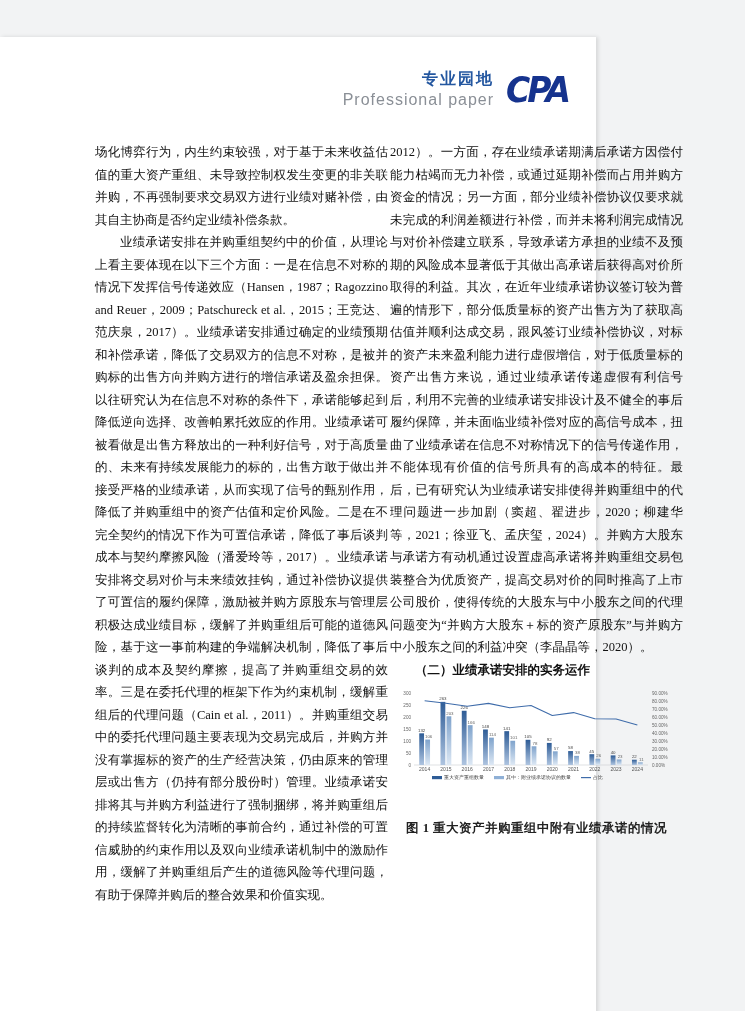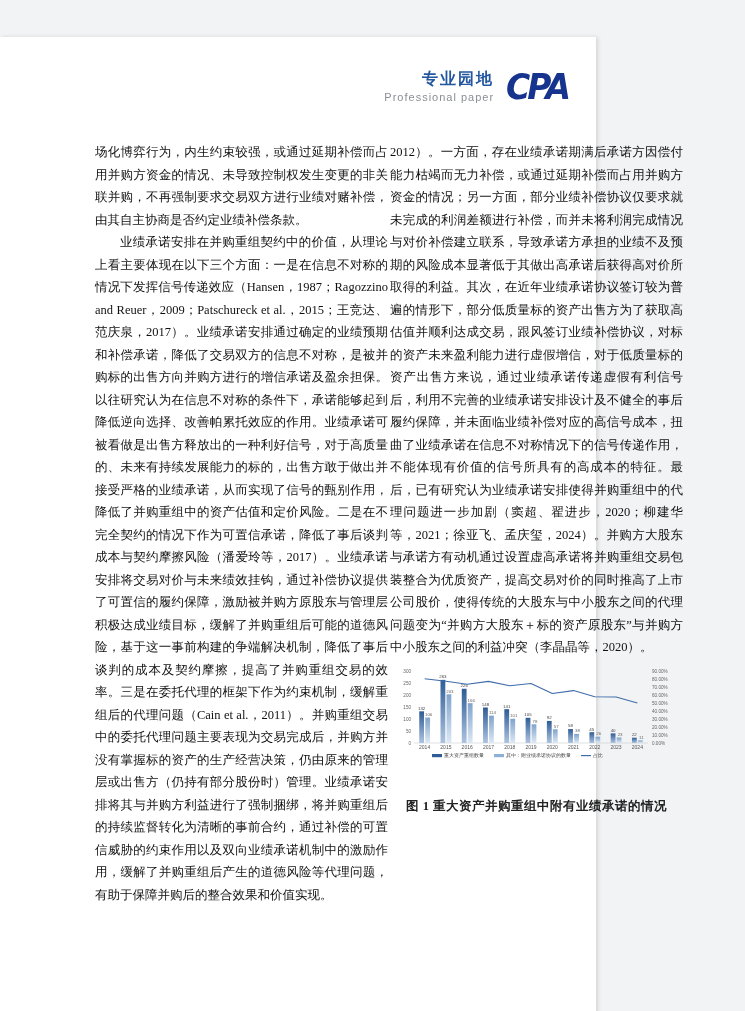--- a/index.html
+++ b/index.html
@@ -9,21 +9,21 @@
     font-family:"Liberation Serif", serif;
   }
   .page{
     position:absolute;left:0;top:0;width:596px;height:1011px;
     background:#ffffff;box-shadow:2px 0 4px rgba(0,0,0,.12);margin-top:37px;
   }
   
   .hdr{position:absolute;top:32px;right:28px;display:flex;align-items:center;gap:12px;}
   .hdr-text{text-align:right;font-family:"Liberation Sans", sans-serif;}
   .hdr-cn{font-size:16px;font-weight:bold;color:#2457a0;letter-spacing:2px;}
-  .hdr-en{font-size:11px;color:#8a8f96;letter-spacing:1px;margin-top:1px;}
+  .hdr-en{font-size:16px;color:#8a8f96;letter-spacing:1px;margin-top:1px;}
   .logo{
     font-family:"DejaVu Sans", sans-serif;font-weight:900;font-style:italic;
     font-size:33px;color:#16338e;letter-spacing:-3px;line-height:1;
     transform:scaleY(1.05);
   }
   
   .col{
     position:absolute;top:104px;width:293px;
     font-size:12.5px;line-height:22.5px;color:#111;
     text-align:justify;text-justify:inter-ideograph;
@@ -53,27 +53,28 @@
 
   <div class="hdr">
     <div class="hdr-text">
       <div class="hdr-cn">专业园地</div>
       <div class="hdr-en">Professional paper</div>
     </div>
     <div class="logo">CPA</div>
   </div>
 
   <div class="col" id="col-left">
-      <p class="para">场化博弈行为，内生约束较强，或通过延期补偿而占用并购方资金的情况、未导致控制权发生变更的非关联并购，不再强制要求交易双方进行业绩对赌补偿，由其自主协商是否约定业绩补偿条款。</p>
+      <p class="para">场化博弈行为，内生约束较强，对于基于未来收益估值的重大资产重组、未导致控制权发生变更的非关联并购，不再强制要求交易双方进行业绩对赌补偿，由其自主协商是否约定业绩补偿条款。</p>
       <p class="para ind">业绩承诺安排在并购重组契约中的价值，从理论上看主要体现在以下三个方面：一是在信息不对称的情况下发挥信号传递效应（Hansen，1987；Ragozzino and Reuer，2009；Patschureck et al.，2015；王竞达、范庆泉，2017）。业绩承诺安排通过确定的业绩预期和补偿承诺，降低了交易双方的信息不对称，是被并购标的出售方向并购方进行的增信承诺及盈余担保。以往研究认为在信息不对称的条件下，承诺能够起到降低逆向选择、改善帕累托效应的作用。业绩承诺可被看做是出售方释放出的一种利好信号，对于高质量的、未来有持续发展能力的标的，出售方敢于做出并接受严格的业绩承诺，从而实现了信号的甄别作用，降低了并购重组中的资产估值和定价风险。二是在不完全契约的情况下作为可置信承诺，降低了事后谈判成本与契约摩擦风险（潘爱玲等，2017）。业绩承诺安排将交易对价与未来绩效挂钩，通过补偿协议提供了可置信的履约保障，激励被并购方原股东与管理层积极达成业绩目标，缓解了并购重组后可能的道德风险，基于这一事前构建的争端解决机制，降低了事后谈判的成本及契约摩擦，提高了并购重组交易的效率。三是在委托代理的框架下作为约束机制，缓解重组后的代理问题（Cain et al.，2011）。并购重组交易中的委托代理问题主要表现为交易完成后，并购方并没有掌握标的资产的生产经营决策，仍由原来的管理层或出售方（仍持有部分股份时）管理。业绩承诺安排将其与并购方利益进行了强制捆绑，将并购重组后的持续监督转化为清晰的事前合约，通过补偿的可置信威胁的约束作用以及双向业绩承诺机制中的激励作用，缓解了并购重组后产生的道德风险等代理问题，有助于保障并购后的整合效果和价值实现。</p>
     </div>
 
   <div class="col" id="col-right">
 
   <p class="para">2012）。一方面，存在业绩承诺期满后承诺方因偿付能力枯竭而无力补偿，或通过延期补偿而占用并购方资金的情况；另一方面，部分业绩补偿协议仅要求就未完成的利润差额进行补偿，而并未将利润完成情况与对价补偿建立联系，导致承诺方承担的业绩不及预期的风险成本显著低于其做出高承诺后获得高对价所取得的利益。其次，在近年业绩承诺协议签订较为普遍的情形下，部分低质量标的资产出售方为了获取高估值并顺利达成交易，跟风签订业绩补偿协议，对标的资产未来盈利能力进行虚假增信，对于低质量标的资产出售方来说，通过业绩承诺传递虚假有利信号后，利用不完善的业绩承诺安排设计及不健全的事后履约保障，并未面临业绩补偿对应的高信号成本，扭曲了业绩承诺在信息不对称情况下的信号传递作用，不能体现有价值的信号所具有的高成本的特征。最后，已有研究认为业绩承诺安排使得并购重组中的代理问题进一步加剧（窦超、翟进步，2020；柳建华等，2021；徐亚飞、孟庆玺，2024）。并购方大股东与承诺方有动机通过设置虚高承诺将并购重组交易包装整合为优质资产，提高交易对价的同时推高了上市公司股价，使得传统的大股东与中小股东之间的代理问题变为“并购方大股东＋标的资产原股东”与并购方中小股东之间的利益冲突（李晶晶等，2020）。</p>
+      <p class="para ind bold">（二）业绩承诺安排的实务运作</p>
       <figure class="fig" id="figure1" style="margin:0">
     <svg id="chart-svg" width="293" height="132" viewBox="0 0 293 132">
           <defs>
             <linearGradient id="g1" x1="0" y1="0" x2="0" y2="1">
               <stop offset="0%" stop-color="#2e5c96"></stop>
               <stop offset="100%" stop-color="#aec4e0"></stop>
             </linearGradient>
             <linearGradient id="g2" x1="0" y1="0" x2="0" y2="1">
               <stop offset="0%" stop-color="#7fa3cc"></stop>
               <stop offset="100%" stop-color="#dde8f4"></stop>

